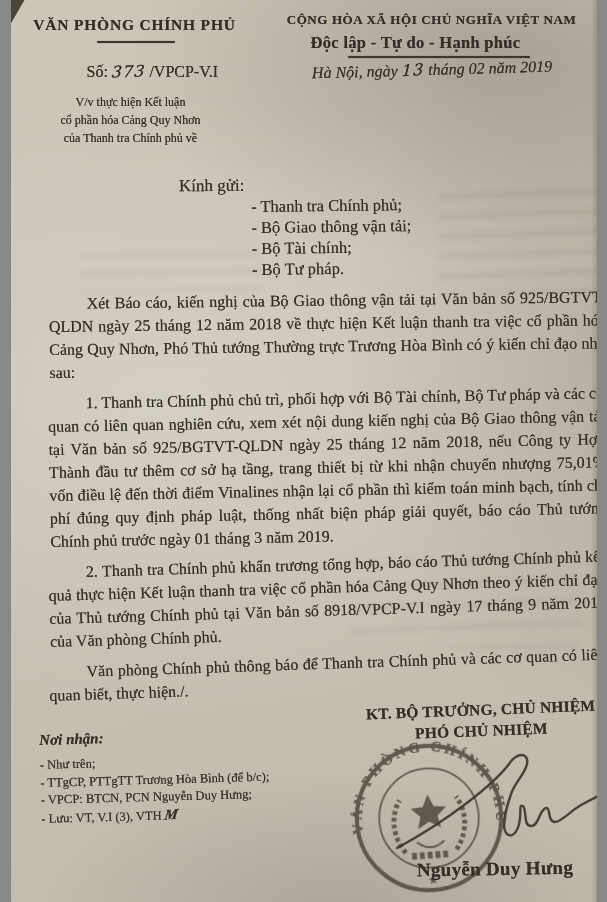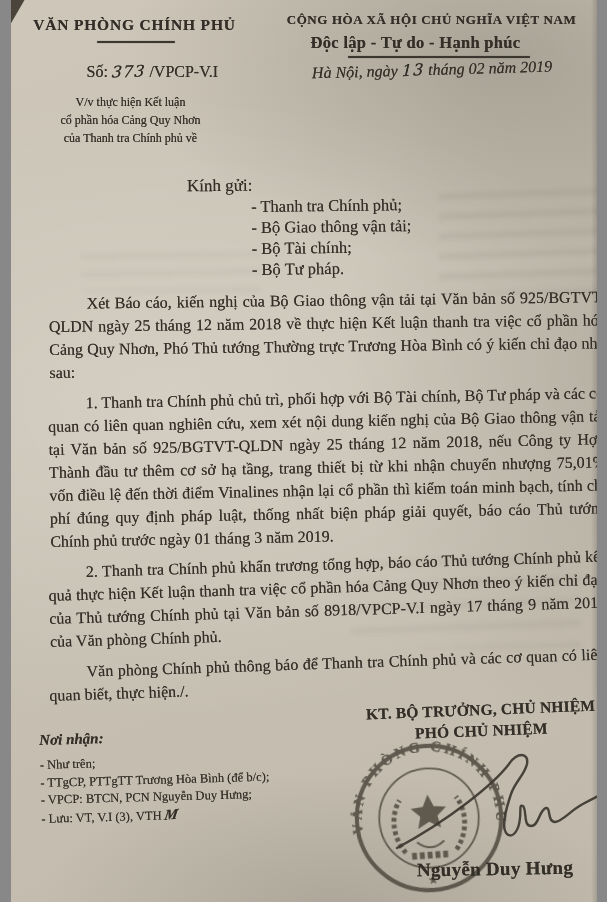--- a/index.html
+++ b/index.html
@@ -29,21 +29,21 @@
   .org-rule{ left:86px; top:41px; width:78px; }
   .doc-number{ left:76px; top:62px; font-size:16px; white-space:nowrap; }
   .hand{ font-family:"DejaVu Serif",serif; font-style:italic; color:#2e2a24; letter-spacing:1px; display:inline-block; transform:skewX(-6deg) rotate(-2deg); }
   .subject{ left:14px; top:93px; width:212px; font-size:12px; line-height:18px; }
   .motto1{ left:243px; top:12px; width:356px; font-size:13px; letter-spacing:0.6px; }
   .motto2{ left:227px; top:33px; width:356px; font-size:16.5px; letter-spacing:0.3px; }
   .motto-rule{ left:337px; top:56px; width:182px; }
   .place-date{ left:243px; top:60px; width:356px; font-size:16px; transform:rotate(-1.6deg); }
 
   
-  .salutation{ left:168px; top:176px; font-size:17px; transform:rotate(-0.6deg);margin-left:8px; }
+  .salutation{ left:168px; top:176px; font-size:17px; transform:rotate(-0.6deg); }
   .recipient-list{ left:240px; top:196px; font-size:16.5px; line-height:21px; transform:rotate(-0.7deg); transform-origin:left top; }
 
   
   .body-text{ left:38px; top:292px; width:557px; font-size:16px; }
   .body-text p{ margin:0 0 8px 0; text-indent:38px; text-align:justify; line-height:23px; transform-origin:left center; }
   .p0{ transform:rotate(-0.7deg); }
   .p1{ transform:rotate(-1.1deg); }
   .p2{ transform:rotate(-1.7deg); }
   .p3{ transform:rotate(-1.9deg); }
 

